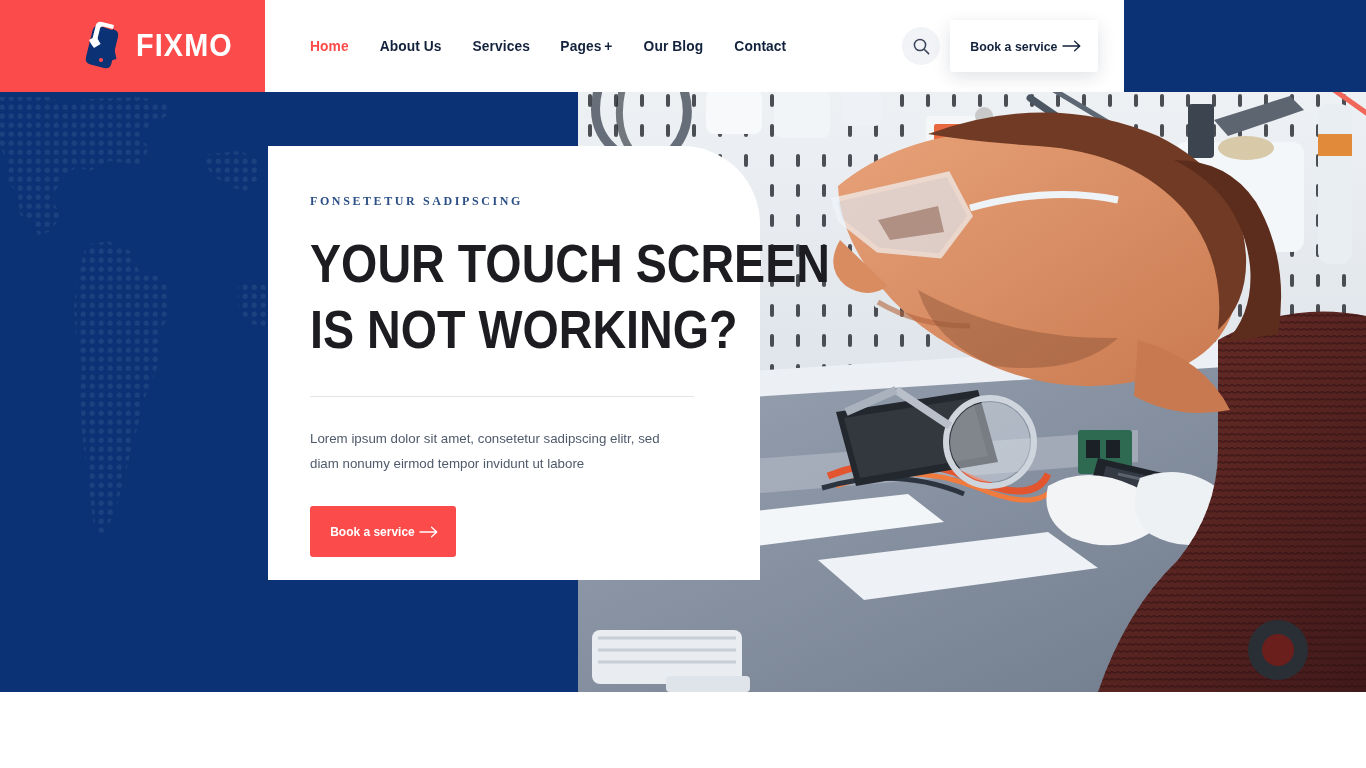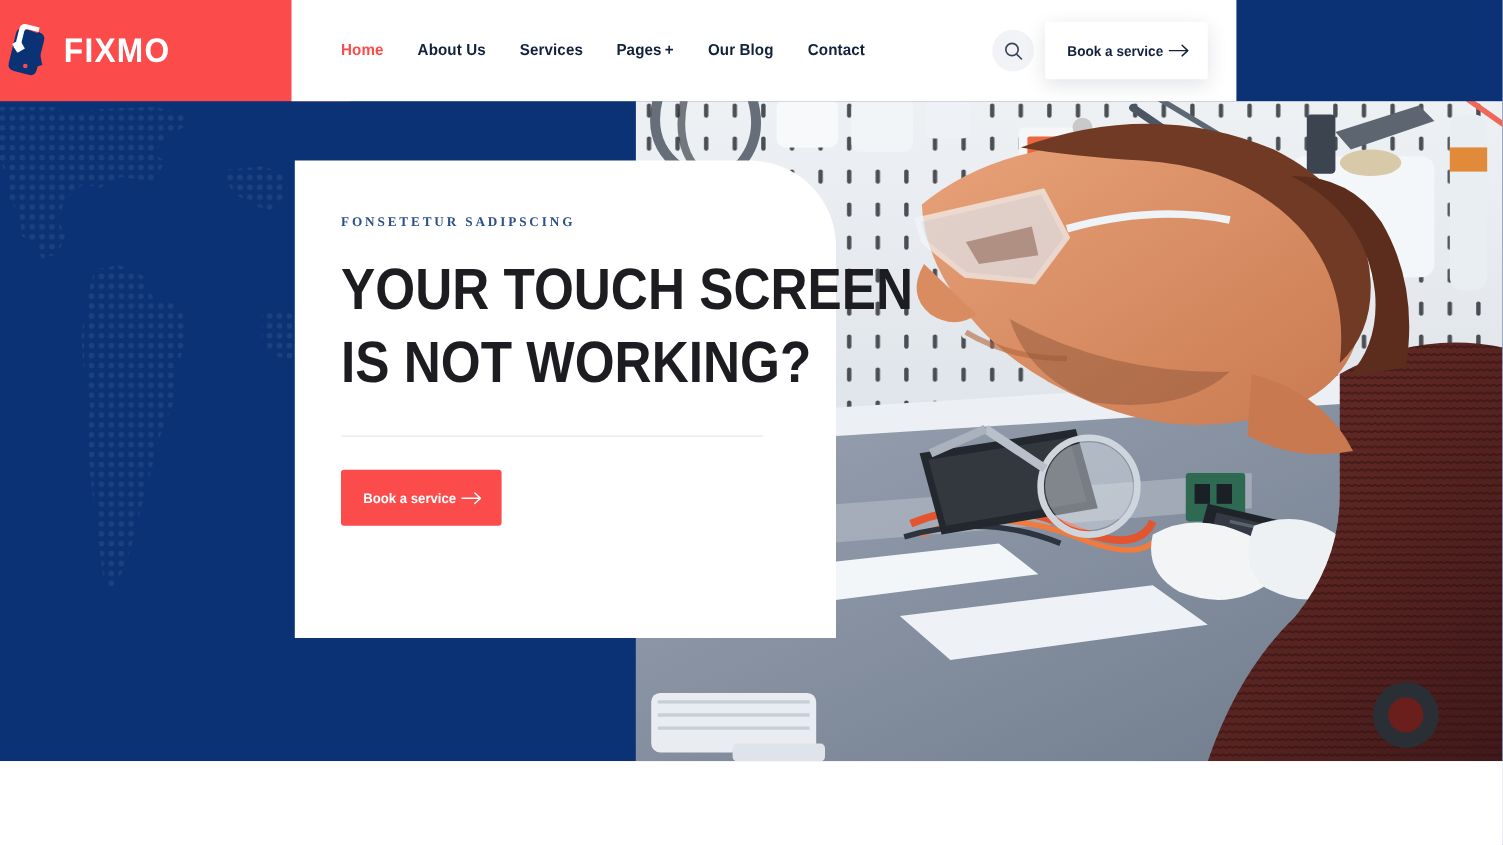--- a/index.html
+++ b/index.html
@@ -63,20 +63,21 @@
     width: 1366px; height: 92px;
     background: #0A3275;
   }
   .logo-block {
     position: absolute;
     left: 0; top: 0;
     width: 318px; height: 92px;
     background: #FB4B4B;
     display: flex;
     align-items: center;
+    justify-content: center;
   }
   .logo-inner { display: flex; align-items: center; gap: 10px; margin-left: 6px; }
   .logo-mark { width: 42px; height: 50px; flex: none; }
   .logo-word {
     color: #ffffff;
     font-size: 31px;
     font-weight: 700;
     letter-spacing: 1.2px;
     font-family: "Liberation Sans Narrow", "Liberation Sans", sans-serif;
     transform: scaleX(0.93);
@@ -428,20 +429,21 @@
 
   </header>
 
   <section class="hero-card">
     <div class="eyebrow">FONSETETUR SADIPSCING</div>
     <h1 class="hero-title">
       <span>YOUR TOUCH SCREEN</span><br>
       <span>IS NOT WORKING?</span>
     </h1>
     <div class="hero-rule"></div>
+    <p class="hero-text">Lorem ipsum dolor sit amet, consetetur sadipscing elitr, sed diam nonumy eirmod tempor invidunt ut labore</p>
     <button class="book-btn-hero">
       <span class="book-btn-hero-label">Book a service</span>
       <svg class="arrow-ico" width="20" height="12" viewBox="0 0 20 12" xmlns="http://www.w3.org/2000/svg">
         <path d="M1 6 H17.5 M12.6 1.2 L17.8 6 L12.6 10.8" fill="none" stroke="#ffffff" stroke-width="1.3" stroke-linecap="round" stroke-linejoin="round"></path>
       </svg>
     </button>
   </section>
 
   <div class="page-bottom"></div>
 </div>

